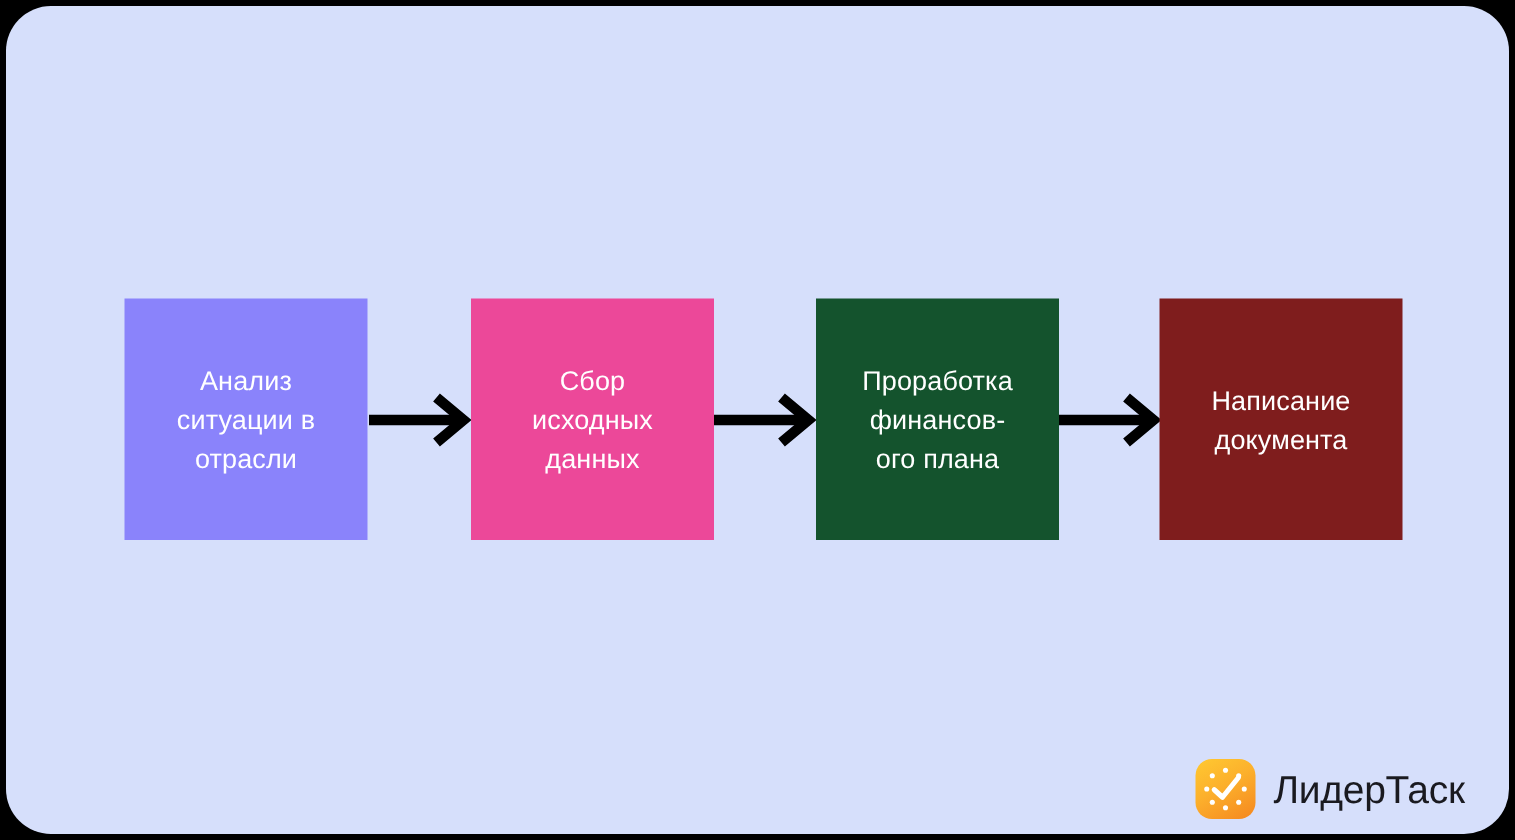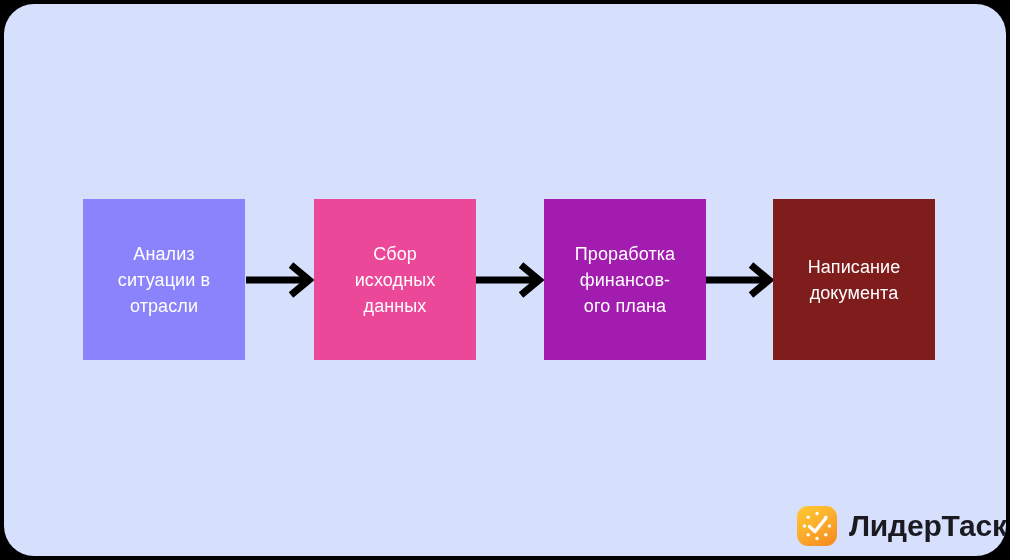--- a/index.html
+++ b/index.html
@@ -83,22 +83,22 @@
   .brand-mark {
     position: relative;
     width: 40px;
     height: 40px;
     border-radius: 11px;
     background: linear-gradient(150deg, #ffc931 0%, #fcb02c 45%, #f5871f 100%);
     flex: 0 0 auto;
   }
   .brand-mark svg { position: absolute; left: 0; top: 0; }
   .brand-name {
-    font-size: 30px;
-    font-weight: bold;
+    font-size: 26px;
+    font-weight: normal;
     color: #1a1a20;
     letter-spacing: -0.2px;
     white-space: nowrap;
   }
 </style>
 </head>
 <body style="background: rgb(0, 0, 0);">
 
 <div id="card" style="background: rgb(214, 223, 251);">
 
@@ -123,21 +123,21 @@
 данных</span>
     </div>
 
     <div class="arrow arrow-1">
       <svg width="68" height="38" viewBox="0 0 68 38" aria-hidden="true">
         <line x1="0" y1="19" x2="58" y2="19" stroke="#000000" stroke-width="7"></line>
         <polyline points="45,4 63,19 45,34" fill="none" stroke="#000000" stroke-width="7" stroke-linecap="butt" stroke-linejoin="miter"></polyline>
       </svg>
     </div>
 
-    <div class="step step-2" style="background: #a21caf;">
+    <div class="step step-2" style="background: #14532d;">
       <span class="step-label">Проработка
 финансов-
 ого плана</span>
     </div>
 
     <div class="arrow arrow-2">
       <svg width="68" height="38" viewBox="0 0 68 38" aria-hidden="true">
         <line x1="0" y1="19" x2="58" y2="19" stroke="#000000" stroke-width="7"></line>
         <polyline points="45,4 63,19 45,34" fill="none" stroke="#000000" stroke-width="7" stroke-linecap="butt" stroke-linejoin="miter"></polyline>
       </svg>

